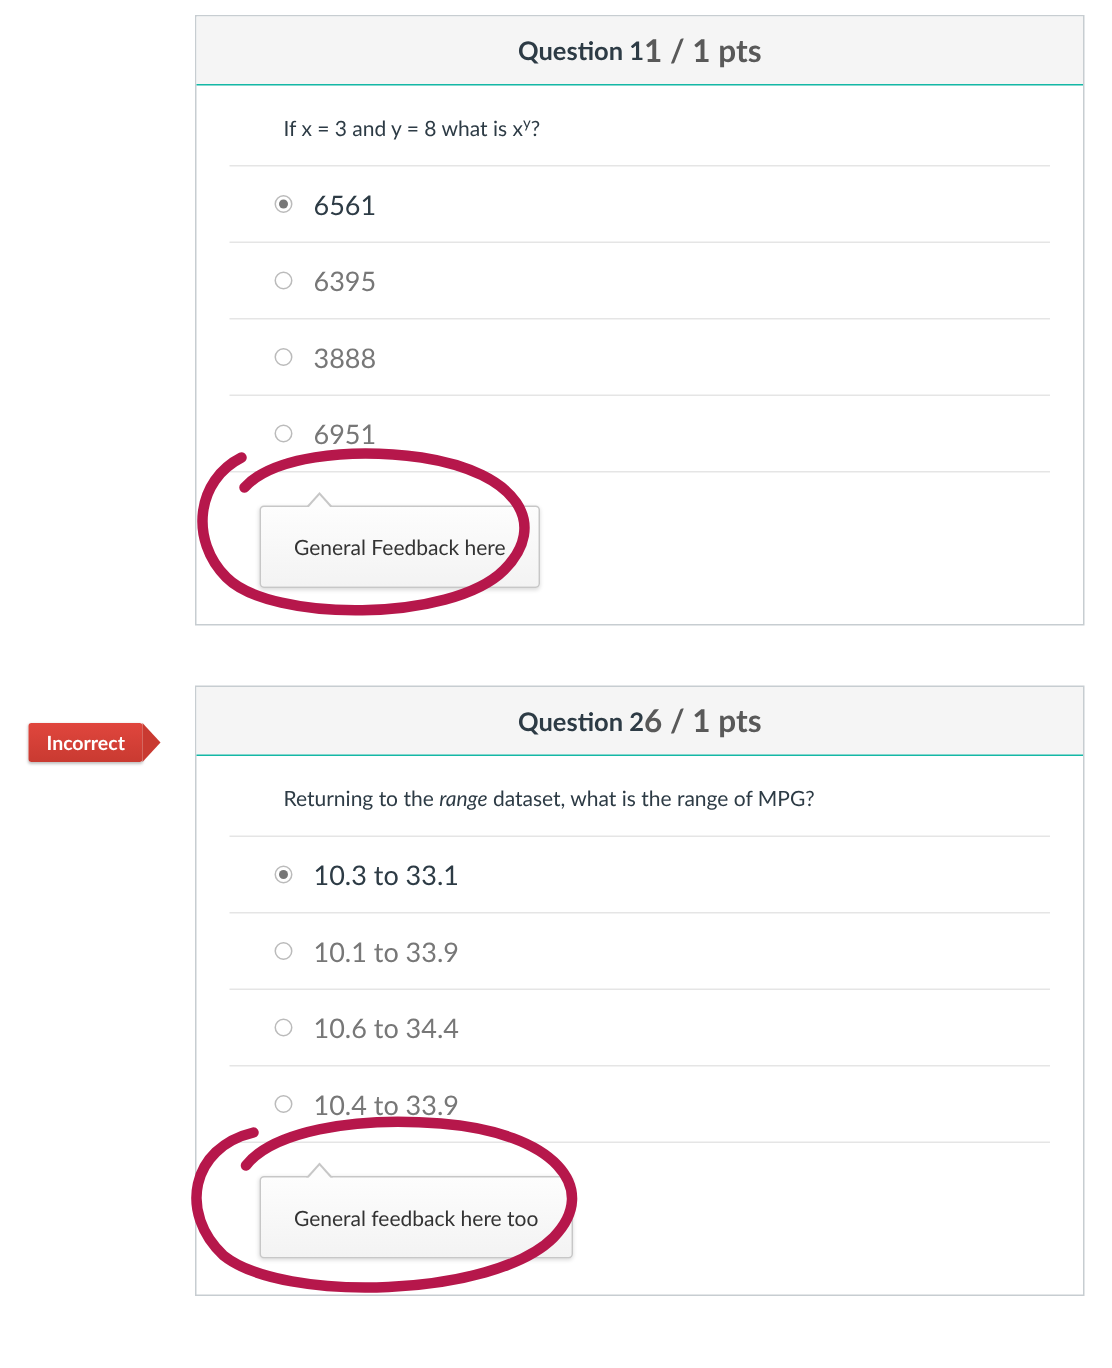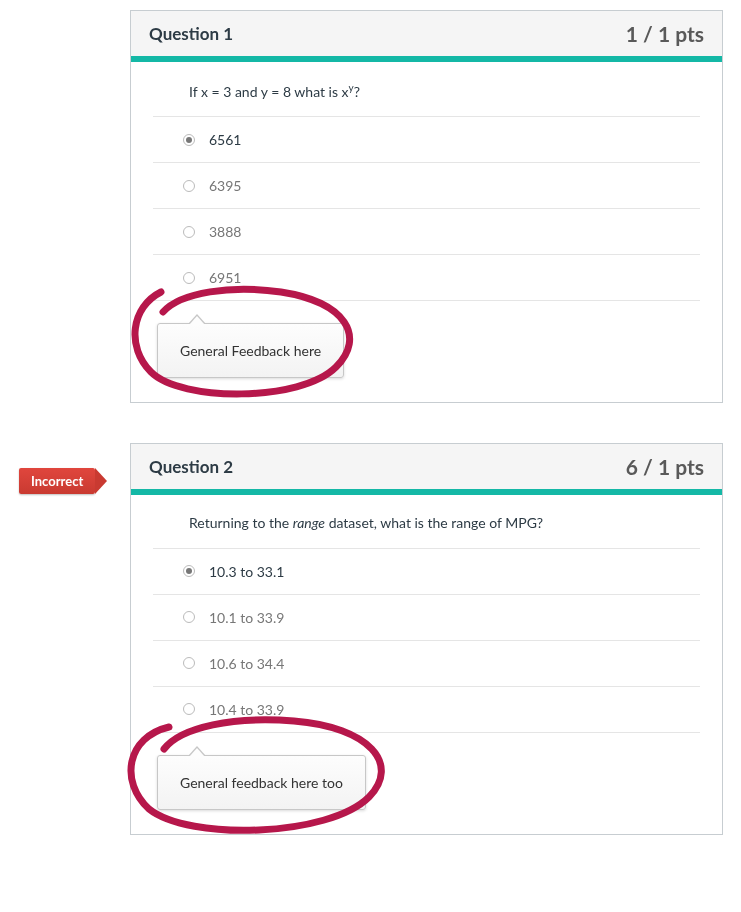--- a/index.html
+++ b/index.html
@@ -14,24 +14,24 @@
     .question-block {
       position: relative;
       margin-left: 130px;
       margin-right: 18px;
       margin-bottom: 40px;
       border: 1px solid #c7cdd1;
       background: #fff;
     }
     .q-header {
       display: flex;
-      justify-content: space-between;
+      justify-content: center;
       align-items: center;
       background: #f5f5f5;
-      border-bottom: 6px solid #14b8a6;
+      border-bottom: 1px solid #14b8a6;
       padding: 10px 18px;
     }
     .q-title {
       font-size: 17px;
       font-weight: 700;
       color: #2d3b45;
     }
     .q-points {
       font-size: 21px;
       font-weight: 700;
@@ -63,21 +63,21 @@
       border: 1px solid #bbb;
       margin-right: 14px;
       flex-shrink: 0;
       position: relative;
     }
     .radio.selected::after {
       content: ""; position: absolute;
       top: 2px; left: 2px; width: 6px; height: 6px;
       background: #777; border-radius: 50%;
     }
-    .answer-text { font-size: 14px; color: #777; }
+    .answer-text { font-size: 18px; color: #777; }
     .answer.selected .answer-text { color: #2d3b45; font-weight: 400; }
     .badge {
       position: absolute;
       left: -112px;
       top: 24px;
       background: linear-gradient(#e0463d, #c93a31);
       color: #fff;
       font-size: 13px;
       font-weight: 700;
       padding: 5px 12px;
@@ -89,21 +89,21 @@
       position: absolute;
       right: -12px; top: 0;
       width: 0; height: 0;
       border-top: 13px solid transparent;
       border-bottom: 13px solid transparent;
       border-left: 12px solid #c93a31;
     }
     .feedback-box {
       position: relative;
       margin-top: 22px;
-      margin-left: 4px;
+      margin-left: 20px;
       display: inline-block;
       background: linear-gradient(#fdfdfd, #f3f3f3);
       border: 1px solid #c7c7c7;
       border-radius: 3px;
       box-shadow: 0 1px 3px rgba(0,0,0,.15);
       padding: 18px 22px;
       font-size: 14px;
       color: #333;
     }
     .feedback-box::before {

